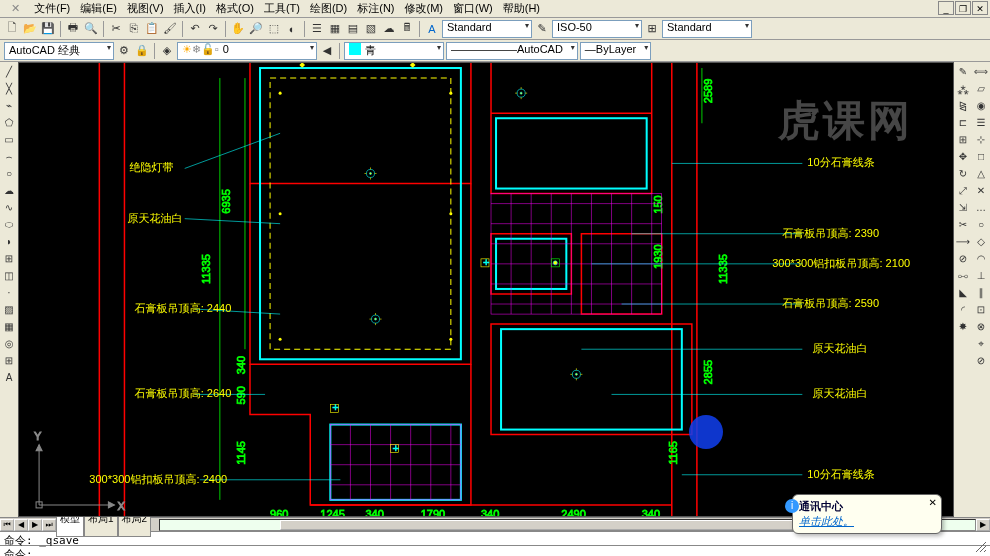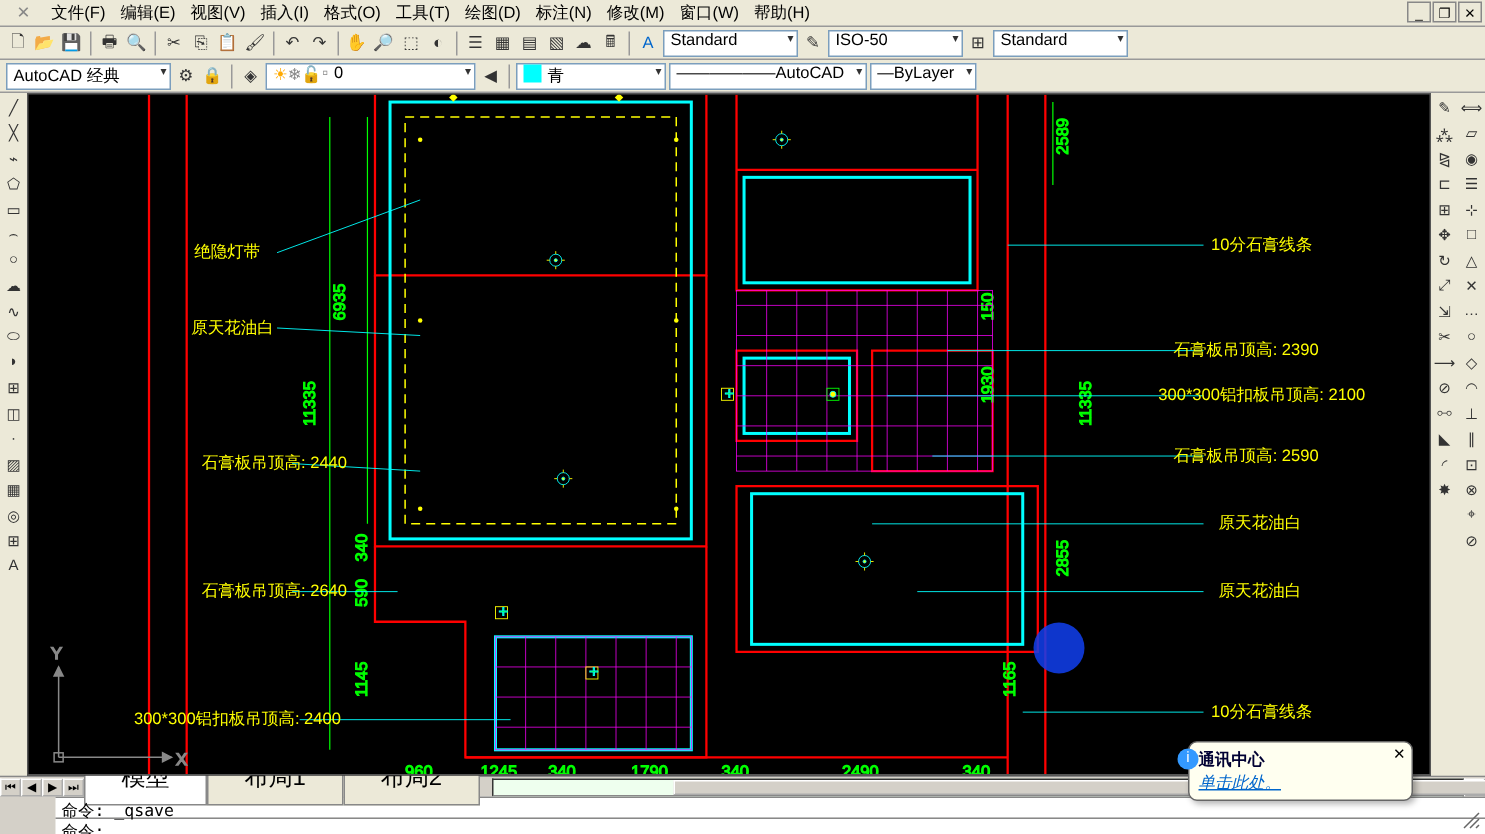--- a/index.html
+++ b/index.html
@@ -21,26 +21,26 @@
 
 .work-wrap { display: flex; height: 455px; }
 .lt-tools,.rt-tools { width: 18px; background: #ece9d8; display: flex; flex-direction: column; gap: 2px; padding-top: 2px; align-items: center; }
 .rt-tools2 { width: 18px; background: #ece9d8; display: flex; flex-direction: column; gap: 2px; padding-top: 2px; align-items: center; }
 .vtool { width: 15px; height: 15px; font-size: 10px; color: #333; display: flex; align-items: center; justify-content: center; }
 
 .canvas { flex: 1; background: #000; position: relative; overflow: hidden; border: 1px solid #555; }
 .canvas svg { position: absolute; inset: 0; }
 
 .scrollbar-h { height: 14px; background: #d4d0c8; display: flex; align-items: center; border-top: 1px solid #888; }
-.scrollbar-h .tab { font-size: 16px; padding: 0 24px; border: 1px solid #888; background: #ece9d8; height: 25px; line-height: 12px; }
+.scrollbar-h .tab { font-size: 10px; padding: 0 3px; border: 1px solid #888; background: #ece9d8; height: 25px; line-height: 12px; }
 .scrollbar-h .track { flex: 1; height: 12px; background: #efe; border: 1px inset #888; margin-left: 8px; position: relative; }
 .scrollbar-h .thumb { position: absolute; left: 120px; top: 0; width: 640px; height: 10px; background: #d4d0c8; border: 1px outset #fff; }
 .scrollbar-h .arr { width: 14px; height: 12px; background: #d4d0c8; border: 1px outset #fff; font-size: 8px; text-align: center; }
 
-.cmdline { background: #fff; border-top: 1px solid #888; padding: 1px 4px; font-size: 11px; font-family: monospace; height: 14px; margin-left: 37px; }
+.cmdline { background: #fff; border-top: 1px solid #888; padding: 1px 4px; font-size: 11px; font-family: monospace; height: 14px; }
 
 .notify { position: absolute; right: 48px; bottom: 22px; width: 150px; background: #fffff0; border: 1px solid #666; border-radius: 6px; padding: 4px 6px; font-size: 10px; box-shadow: 2px 2px 4px rgba(0,0,0,.3); }
 .notify .t { font-weight: bold; color: #003; }
 .notify .lnk { color: #06c; text-decoration: underline; font-style: italic; }
 .notify .x { position: absolute; right: 4px; top: 2px; font-size: 10px; }
 .notify .i { position: absolute; left: -8px; top: 4px; width: 14px; height: 14px; border-radius: 50%; background: #39f; color: #fff; text-align: center; line-height: 14px; font-size: 10px; }
 .grip { position: absolute; right: 2px; bottom: 2px; width: 14px; height: 14px; }
 
 .watermark { position: absolute; right: 40px; top: 30px; color: rgba(200,200,200,.35); font-size: 42px; font-weight: bold; pointer-events: none; letter-spacing: 3px; }
 
@@ -297,20 +297,21 @@
       <g stroke="#888" stroke-width="1" fill="#888" font-size="10">
         <line x1="20" y1="440" x2="95" y2="440"></line>
           <path d="M95 440 l-6 -3 v6 z"></path>
         <line x1="20" y1="440" x2="20" y2="380"></line>
           <path d="M20 380 l-3 6 h6 z"></path>
         <rect x="17" y="437" width="6" height="6" fill="none"></rect>
         <text x="98" y="445">X</text>
           <text x="15" y="375">Y</text>
       </g>
     </svg>
+    <div class="watermark">虎课网</div>
     <div class="cursordot" style="left:670px;top:352px"></div>
   </div>
 
   <div class="rt-tools">
     <span class="vtool">✎</span>
     <span class="vtool">⁂</span>
     <span class="vtool">⧎</span>
     <span class="vtool">⊏</span>
     <span class="vtool">⊞</span>
     <span class="vtool">✥</span>

